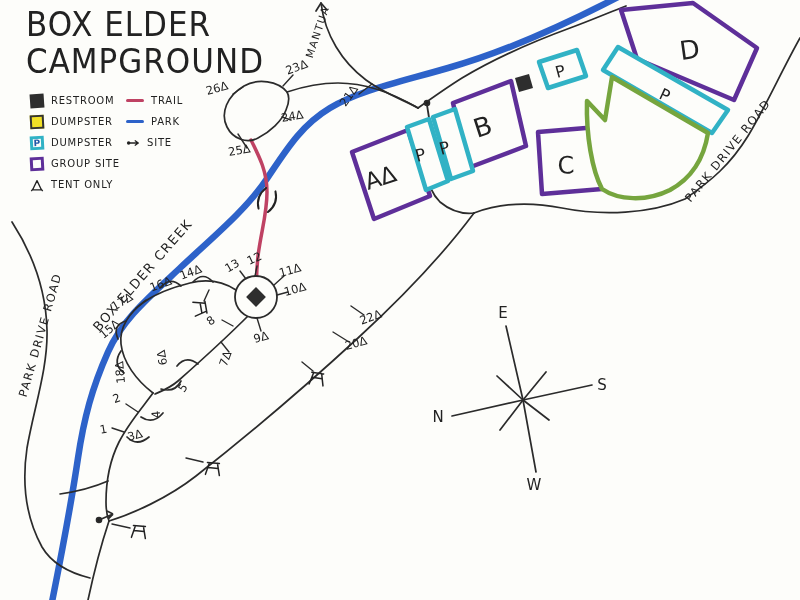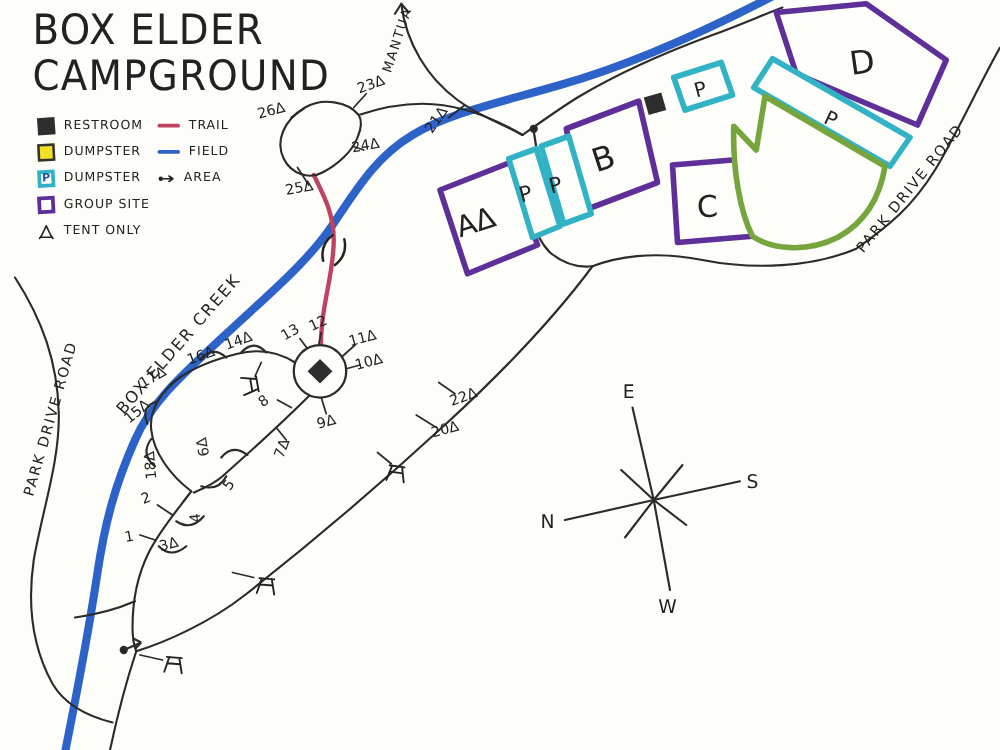--- a/index.html
+++ b/index.html
@@ -184,24 +184,24 @@
     </div>
   </div>
 
   <div class="legend-col legend-right">
     <div class="lrow">
       <span class="sw sw-trail"></span>
       <span class="lbl">TRAIL</span>
     </div>
     <div class="lrow">
       <span class="sw sw-water"></span>
-      <span class="lbl">FIELD</span>
+      <span class="lbl">PARK</span>
     </div>
     <div class="lrow">
       <svg class="sw" width="16" height="16" viewBox="0 0 16 16">
         <circle cx="3" cy="8" r="2" fill="#222"></circle>
         <path d="M4 8 H14 M14 8 L10.5 5.5 M14 8 L10.5 10.5" stroke="#222" stroke-width="1.5" fill="none" stroke-linecap="round"></path>
       </svg>
-      <span class="lbl">AREA</span>
+      <span class="lbl">SITE</span>
     </div>
   </div>
 
 </div>
 
 </body></html>

